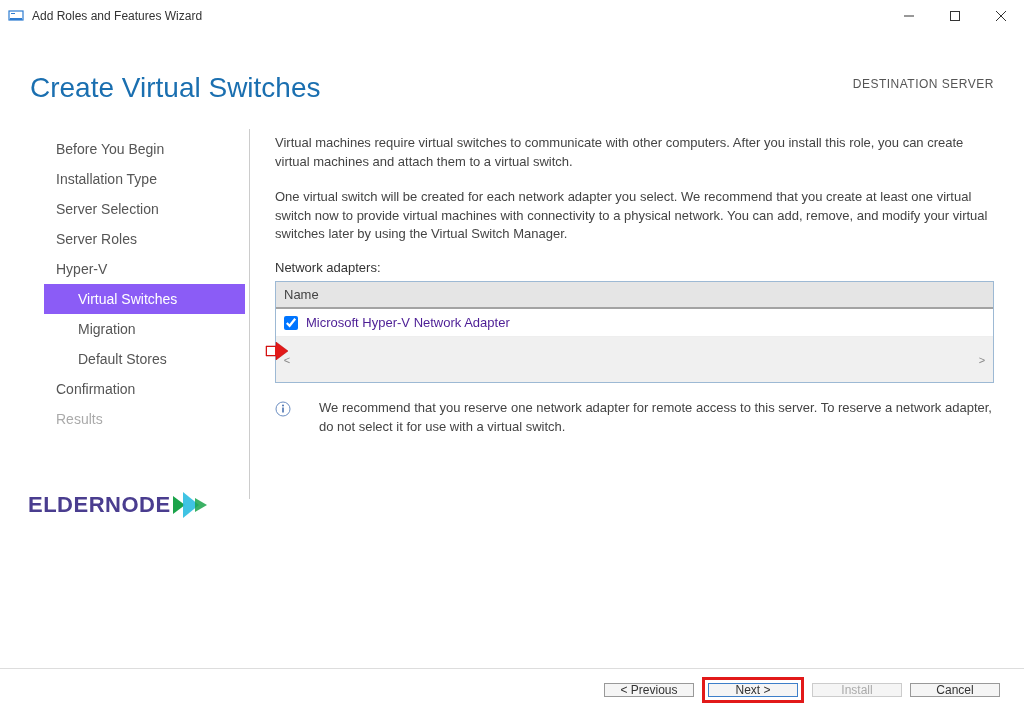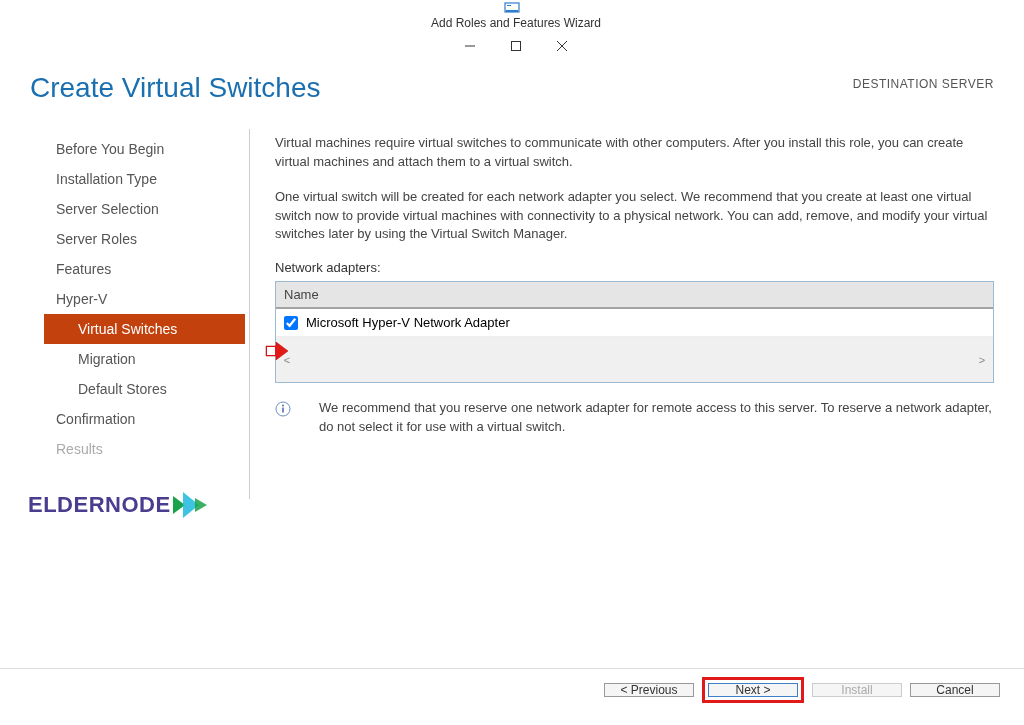--- a/index.html
+++ b/index.html
@@ -12,21 +12,20 @@
       height: 725px;
       overflow: hidden;
       position: relative;
     }
     .titlebar {
       display: flex;
       align-items: center;
       height: 32px;
       padding-left: 8px;
       border-bottom: 1px solid #fff;
-      flex-direction: column;
     }
     .titlebar-icon {
       width: 16px;
       height: 16px;
       margin-right: 8px;
     }
     .titlebar-text {
       flex: 1;
       font-size: 12px;
       color: #333;
@@ -74,21 +73,21 @@
     .sidebar-item {
       padding: 7px 0 7px 8px;
       font-size: 14px;
       color: #555;
       cursor: pointer;
     }
     .sidebar-item.sub {
       padding-left: 30px;
     }
     .sidebar-item.selected {
-      background: #c2410c;
+      background: #8b5cf6;
       color: #fff;
       margin-left: -4px;
       padding-left: 34px;
     }
     .sidebar-item.disabled { color: #aaa; }
     .content-main {
       flex: 1;
       padding: 5px 30px 0 25px;
     }
     .para {
@@ -120,21 +119,21 @@
     .gh-cell:last-child { border-right: none; }
     .gh-name { width: 260px; }
     .gh-desc { flex: 1; }
     .grid-row {
       display: flex;
       padding: 4px 0;
       align-items: center;
     }
     .gr-check { width: 30px; display: flex; align-items: center; justify-content: center; }
     .gr-name { width: 230px; padding: 2px 0; color: #2a5d8f; }
-    .gr-desc { flex: 1; padding: 2px 0; color: #000000; }
+    .gr-desc { flex: 1; padding: 2px 0; color: #4c1d95; }
     .grid-scroll {
       height: 46px;
       border-top: 1px solid #eee;
       background: #f0f0f0;
       display: flex;
       align-items: center;
       padding: 0 3px;
     }
     .scroll-arrow {
       width: 16px;
@@ -263,21 +262,20 @@
   <div class="page-title">Create Virtual Switches</div>
   <div class="dest-server">DESTINATION SERVER</div>
 </div>
 
 <div class="main-layout">
   <div class="sidebar">
     <div class="sidebar-item">Before You Begin</div>
     <div class="sidebar-item">Installation Type</div>
     <div class="sidebar-item">Server Selection</div>
     <div class="sidebar-item">Server Roles</div>
-    <div class="sidebar-item">Features</div>
     <div class="sidebar-item">Hyper-V</div>
     <div class="sidebar-item sub selected">Virtual Switches</div>
     <div class="sidebar-item sub">Migration</div>
     <div class="sidebar-item sub">Default Stores</div>
     <div class="sidebar-item">Confirmation</div>
     <div class="sidebar-item disabled">Results</div>
   </div>
 
   <div class="content-main">
     <p class="para">Virtual machines require virtual switches to communicate with other computers. After you install this role, you can create virtual machines and attach them to a virtual switch.</p>

